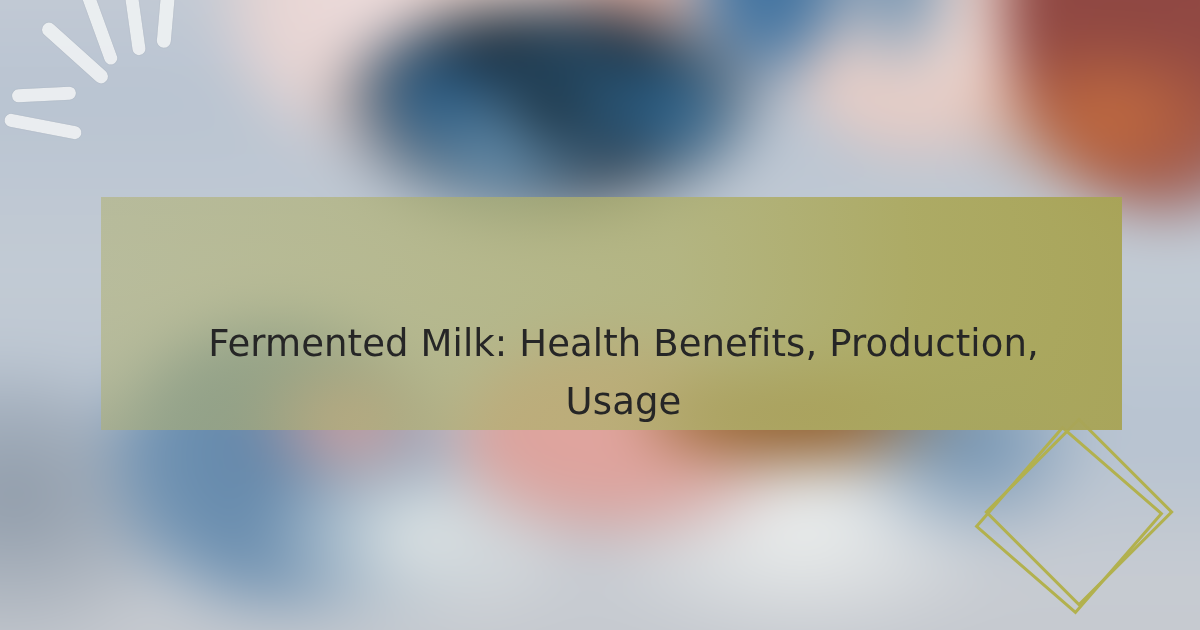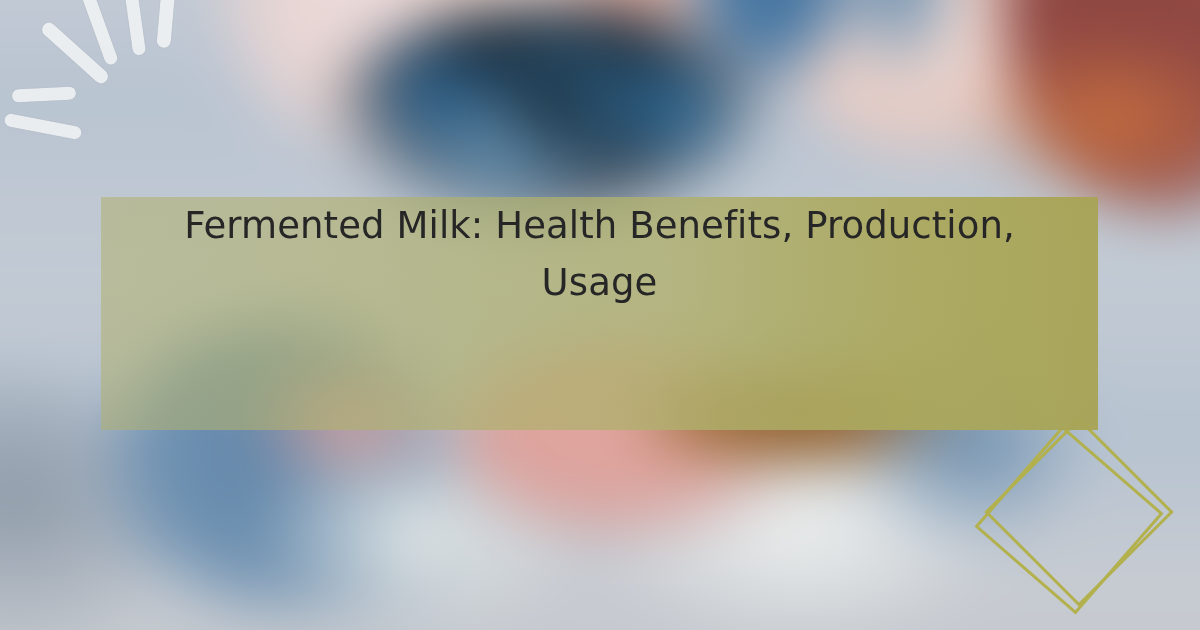--- a/index.html
+++ b/index.html
@@ -153,28 +153,29 @@
   .sq-b { left: 22px; top: 48px; width: 134px; height: 134px; transform: rotate(41deg); }
 
   
   .title-banner {
     position: absolute;
     left: 101px;
     top: 197px;
     width: 997px;
     height: 233px;
     display: flex;
-    align-items: flex-start;
+    align-items: flex-end;
     justify-content: center;
     background: linear-gradient(90deg,
         rgba(176,176,110,0.55) 0%,
         rgba(176,176,110,0.66) 28%,
         rgba(176,176,110,0.80) 56%,
         rgba(171,168,92,0.93) 80%,
         rgba(168,164,86,0.96) 100%);
+    padding-left: 24px;
   }
   .title-text {
     margin: 0;
     padding: 0 56px;
     text-align: center;
     color: #262626;
     font-size: 37px;
     font-weight: 400;
     line-height: 1.55;
     letter-spacing: 0.1px;

